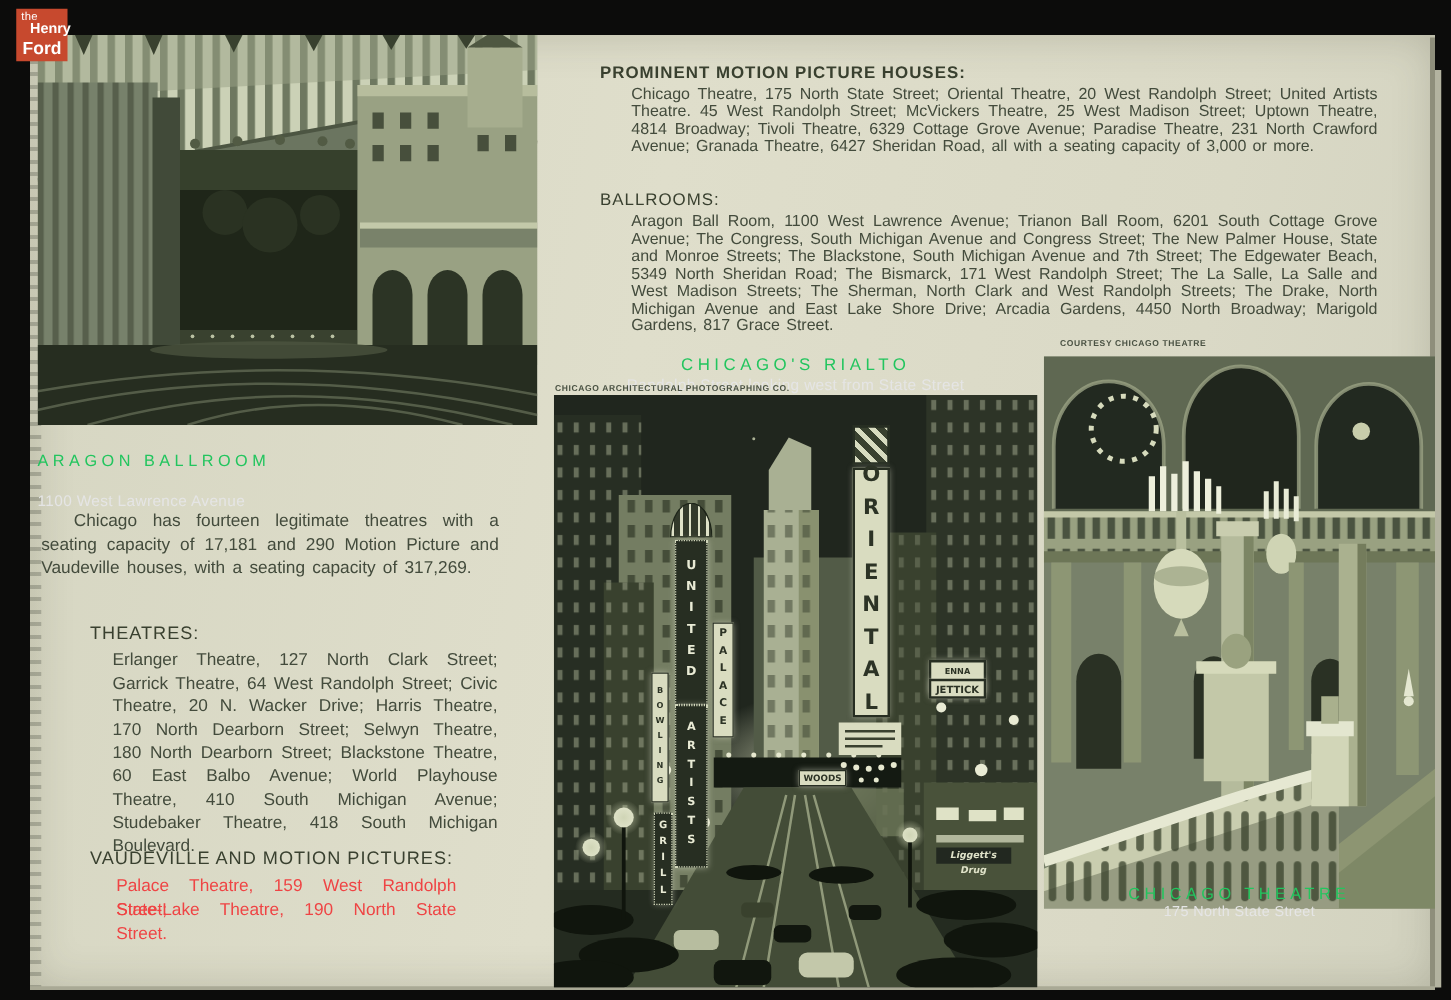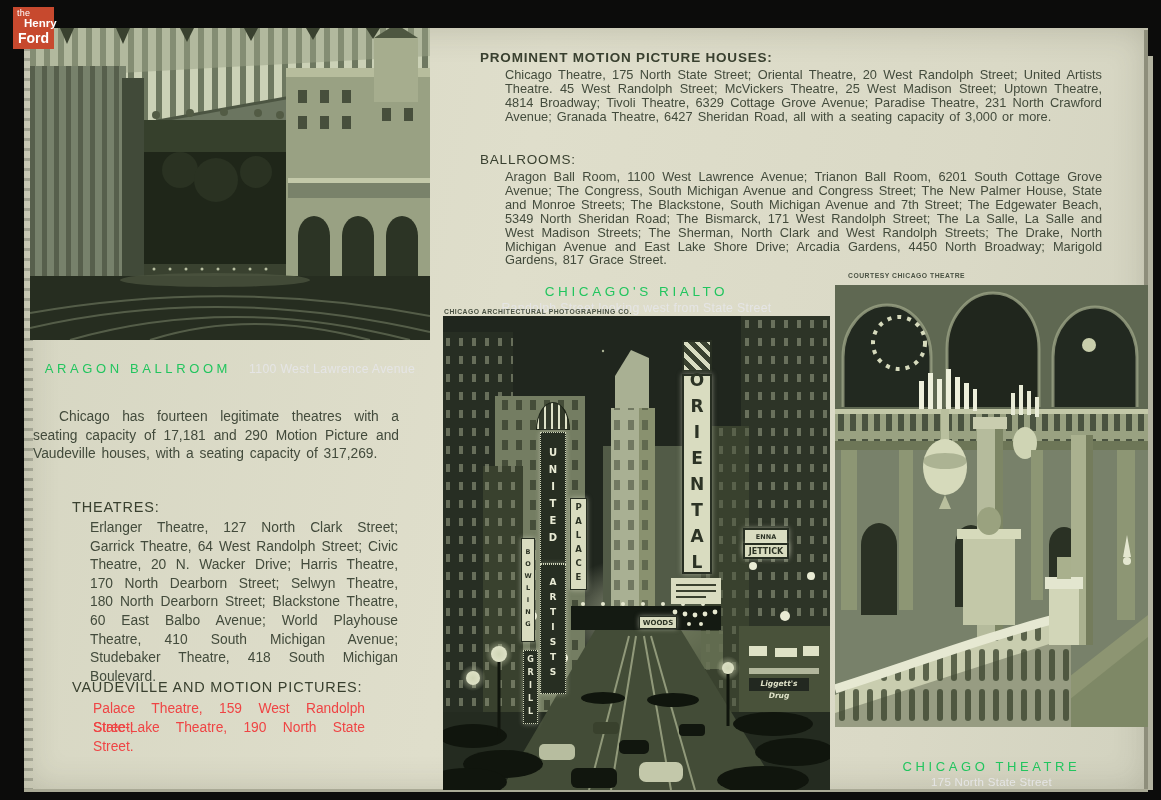--- a/index.html
+++ b/index.html
@@ -142,21 +142,21 @@
       </g>
     </svg>
   </div>
 
   <div id="hf-logo">
     <div class="t">the</div>
     <div class="h">Henry</div>
     <div class="f">Ford</div>
   </div>
 
-  <div class="abs center-line" style="left:30px;top:345px;width:400px;">
+  <div class="abs center-line" style="left:30px;top:345px;width:400px;flex-direction:column;">
     <span class="cap-title">ARAGON BALLROOM</span>
     <span class="cap-sub">1100 West Lawrence Avenue</span>
   </div>
 
   <div class="abs jtext left-body" style="left:33px;top:408px;width:366px;text-indent:26px;">Chicago has fourteen legitimate theatres with a seating capacity of 17,181 and 290 Motion Picture and Vaudeville houses, with a seating capacity of 317,269.</div>
 
   <div class="abs hdg" style="left:72px;top:499px;font-size:14.5px;">THEATRES:</div>
   <div class="abs jtext left-body" style="left:90px;top:519px;width:308px;">Erlanger Theatre, 127 North Clark Street; Garrick Theatre, 64 West Randolph Street; Civic Theatre, 20 N. Wacker Drive; Harris Theatre, 170 North Dearborn Street; Selwyn Theatre, 180 North Dearborn Street; Blackstone Theatre, 60 East Balbo Avenue; World Playhouse Theatre, 410 South Michigan Avenue; Studebaker Theatre, 418 South Michigan Boulevard.</div>
 
   <div class="abs hdg" style="left:72px;top:679px;font-size:14.5px;">VAUDEVILLE AND MOTION PICTURES:</div>
@@ -402,18 +402,18 @@
 
       <polygon points="0,442 0,410 40,392 220,330 236,336 236,442" fill="url(#t-bal)"></polygon>
       <path d="M0,404 C70,382 160,348 236,330" stroke="#e6e8d2" stroke-width="9" fill="none"></path>
       <polygon points="0,442 0,428 236,352 236,442" fill="#39412d" opacity="0.35"></polygon>
       <rect x="214" y="300" width="30" height="60" fill="#d2d6b8"></rect>
       <rect x="210" y="292" width="38" height="12" fill="#e3e6cf"></rect>
       <rect x="222" y="272" width="14" height="22" fill="#a9b08d"></rect>
     </svg>
   </div>
 
-  <div class="abs" style="left:835px;top:743px;width:313px;text-align:center;">
+  <div class="abs" style="left:835px;top:691px;width:313px;text-align:center;">
     <div class="cap-title">CHICAGO THEATRE</div>
     <div class="cap-sub" style="font-size:11.5px;margin-top:2px;">175 North State Street</div>
   </div>
 
 </div>
 
 </body></html>

